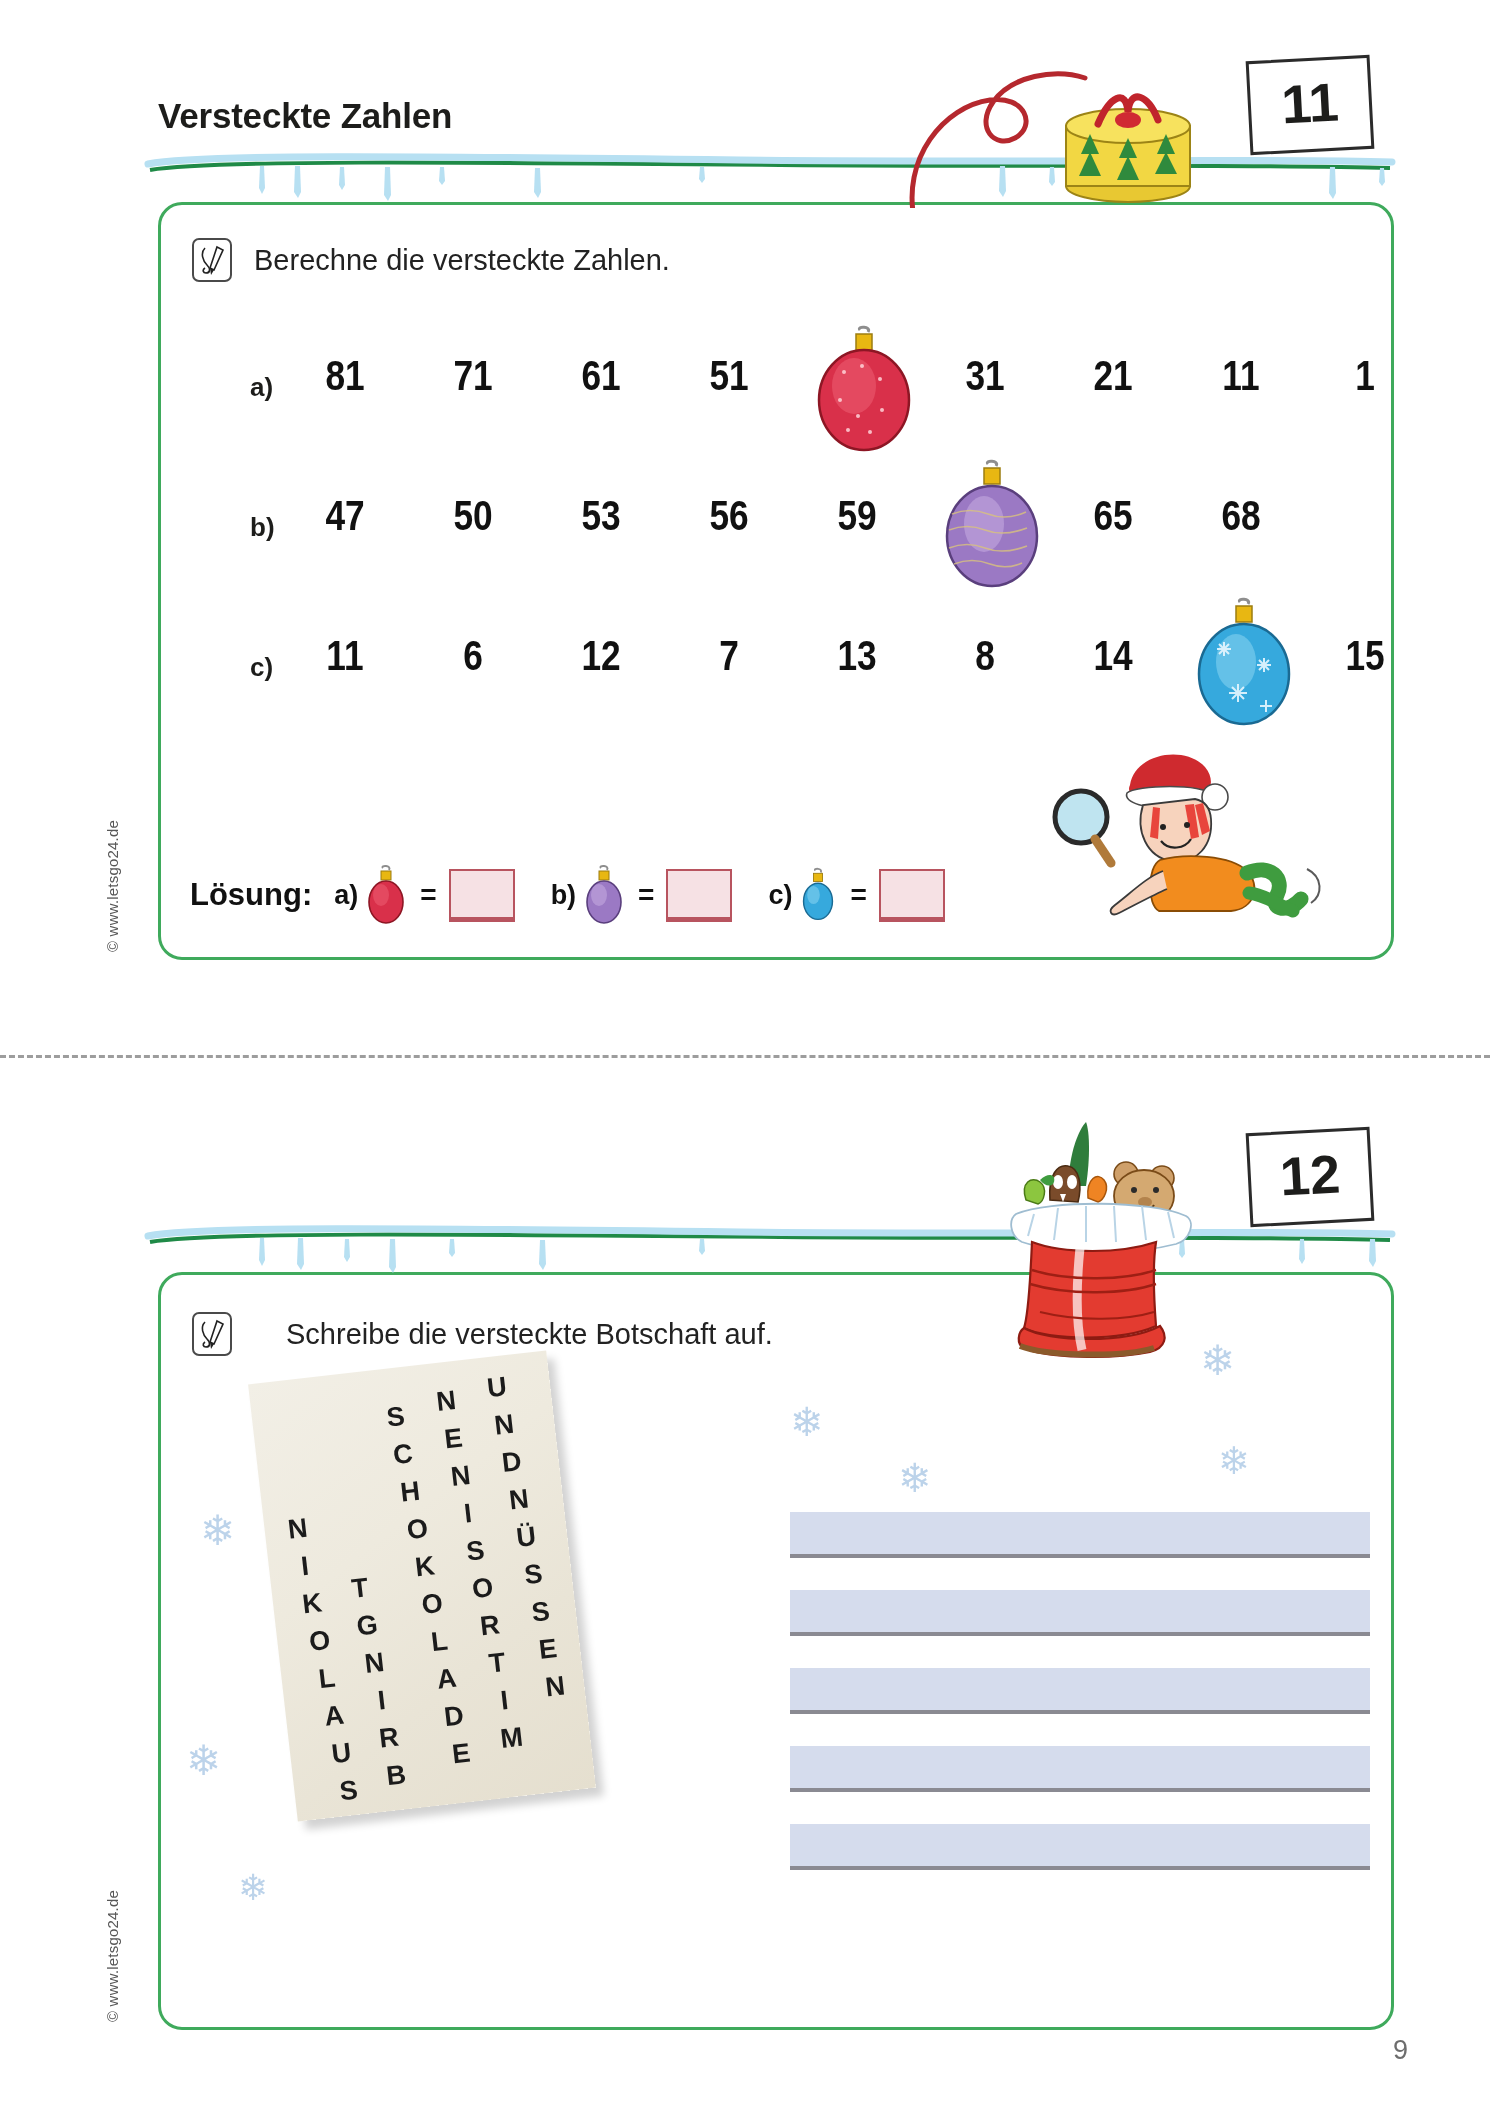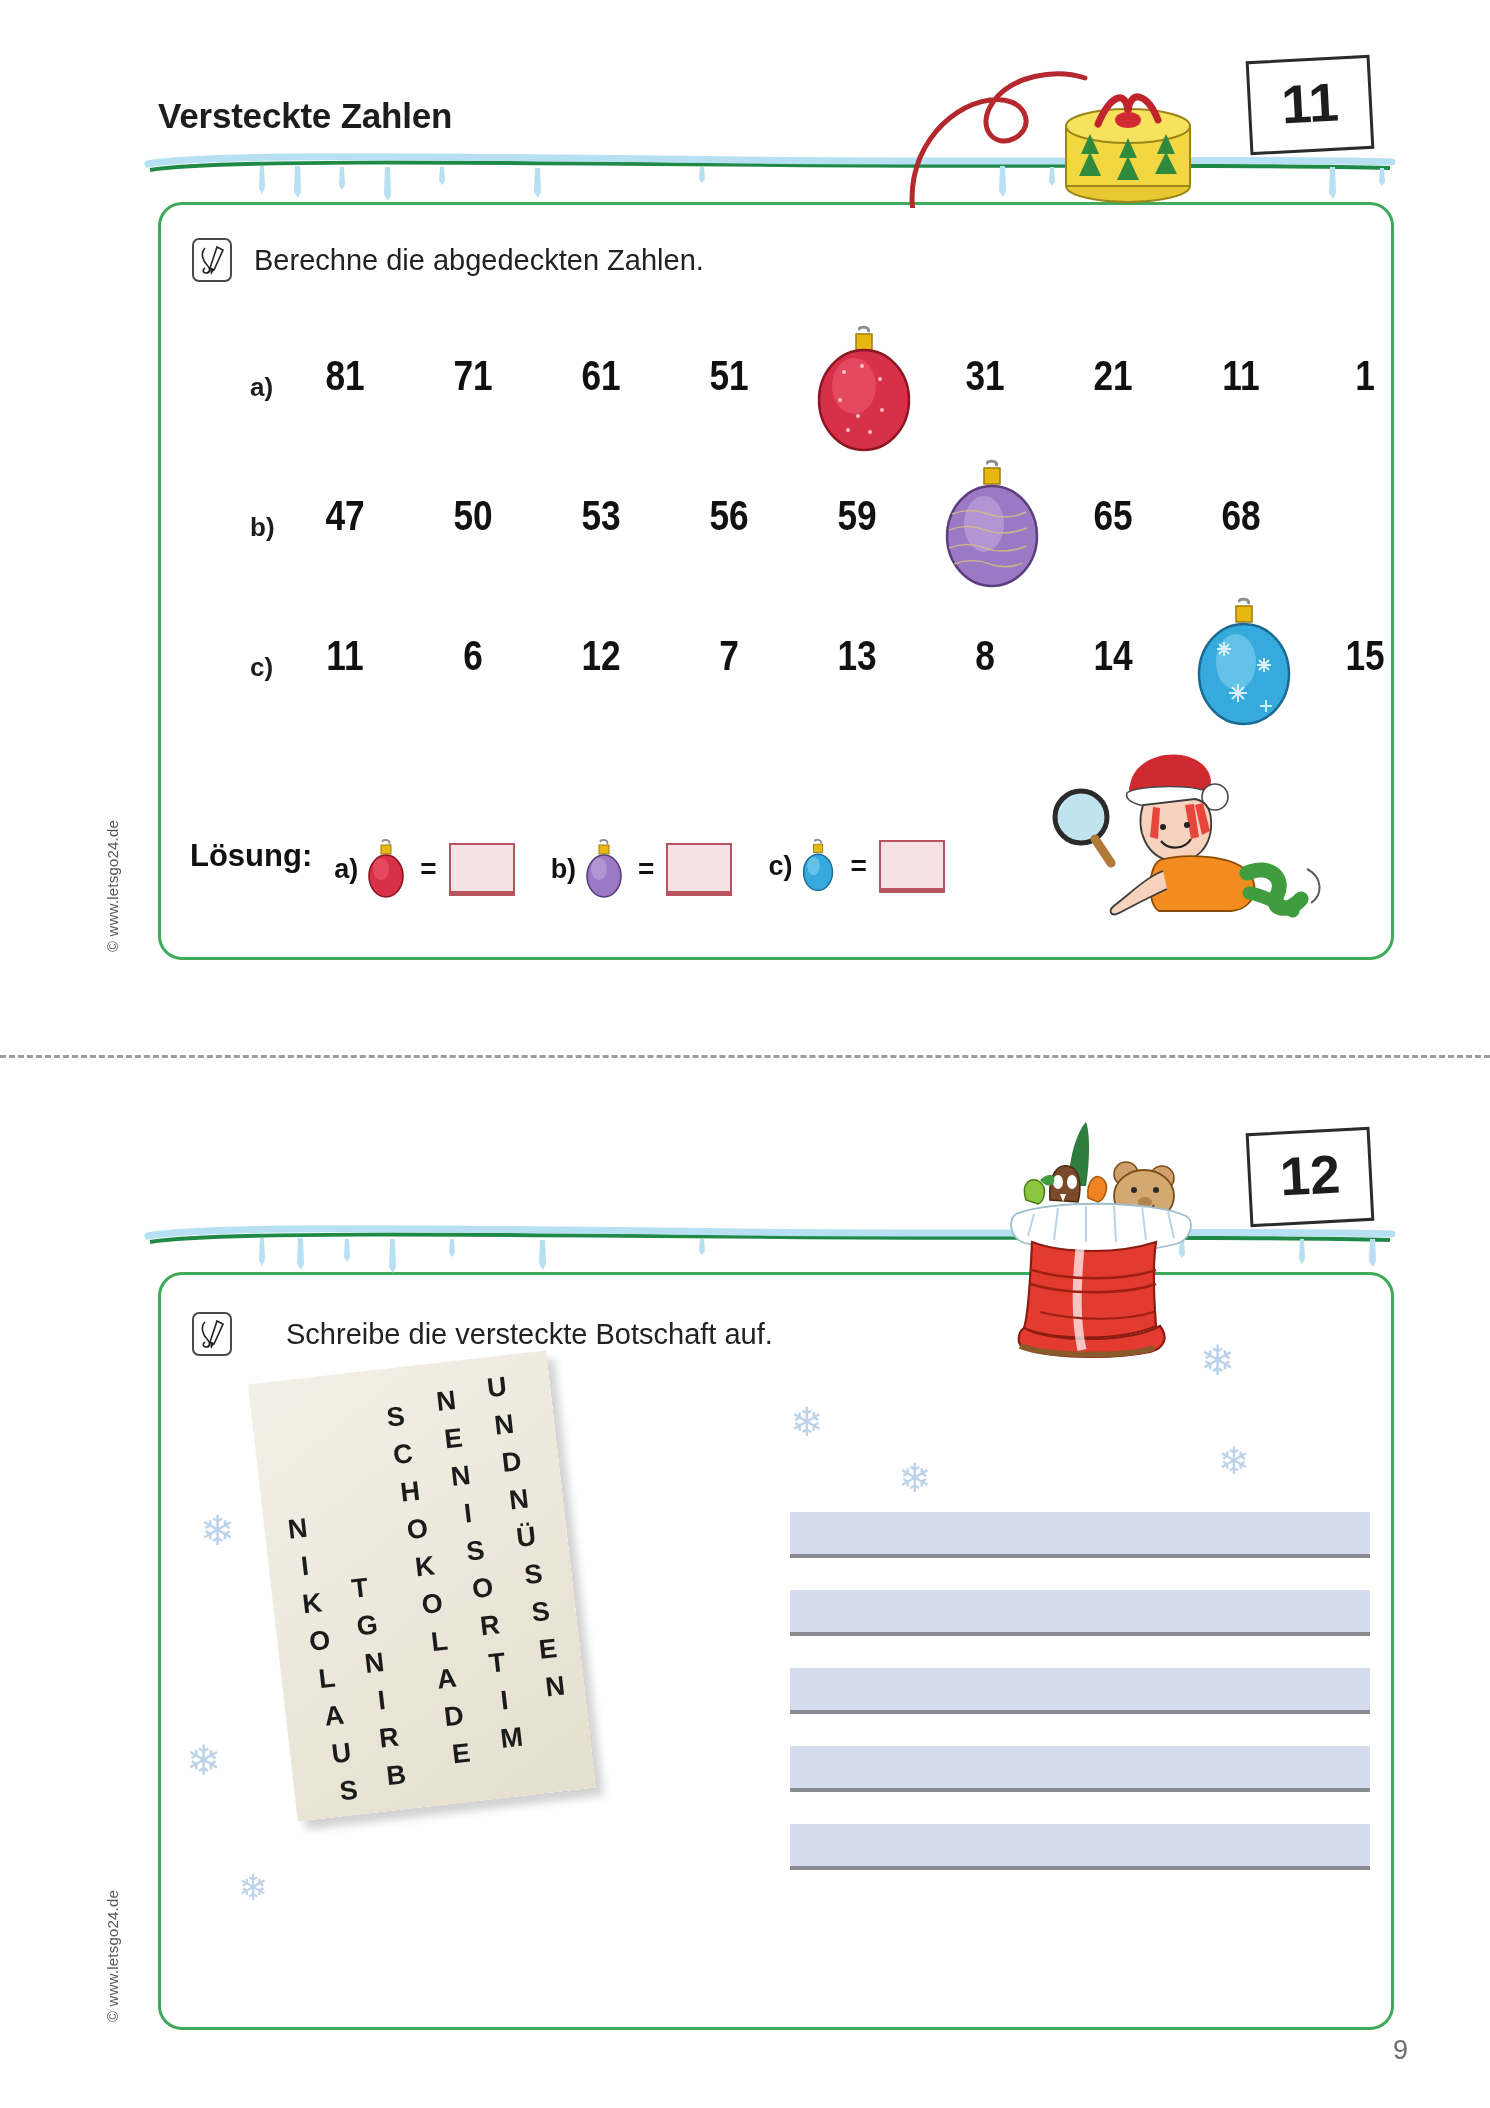--- a/index.html
+++ b/index.html
@@ -129,23 +129,23 @@
   
   .ball {
     position: absolute;
     z-index: 12;
   }
 
   
   .loesung-row {
     position: absolute;
     left: 190px;
-    top: 838px;
+    top: 864px;
     display: flex;
-    align-items: flex-start;
+    align-items: center;
   }
   .loesung-label {
     font-size: 31px;
     font-weight: bold;
     color: #111;
     margin-right: 22px;
   }
   .loes-item {
     display: flex;
     align-items: center;
@@ -294,21 +294,21 @@
     <div class="greenbox" style="left:158px; top:202px; width:1230px; height:752px;"></div>
 
     <div class="inst-row" style="left:192px; top:238px;">
       <div class="pencil-box">
         <svg viewBox="0 0 36 40" style="width:100%;height:100%;">
           <path d="M11,8 C6,13 9,21 13,25 C17,29 16,33 12,33 C9,33 8,30 11,28" stroke="#222" stroke-width="1.6" fill="none"></path>
           <path d="M23,7 l6,3 l-9,20 l-4,-2 z" fill="#fff" stroke="#222" stroke-width="1.6"></path>
           <path d="M16,28 l4,2 l-3,5 z" fill="#222"></path>
         </svg>
       </div>
-      <div class="inst-text">Berechne die abgedeckten Zahlen.</div>
+      <div class="inst-text">Berechne die versteckte Zahlen.</div>
     </div>
 
     <div class="seq-row" style="top:352px;">
       <span class="seq-label">a)</span>
       <span class="seq-num" style="left:50px;  width:90px;">81</span>
       <span class="seq-num" style="left:178px; width:90px;">71</span>
       <span class="seq-num" style="left:306px; width:90px;">61</span>
       <span class="seq-num" style="left:434px; width:90px;">51</span>
       <span class="seq-num" style="left:690px; width:90px;">31</span>
       <span class="seq-num" style="left:818px; width:90px;">21</span>

